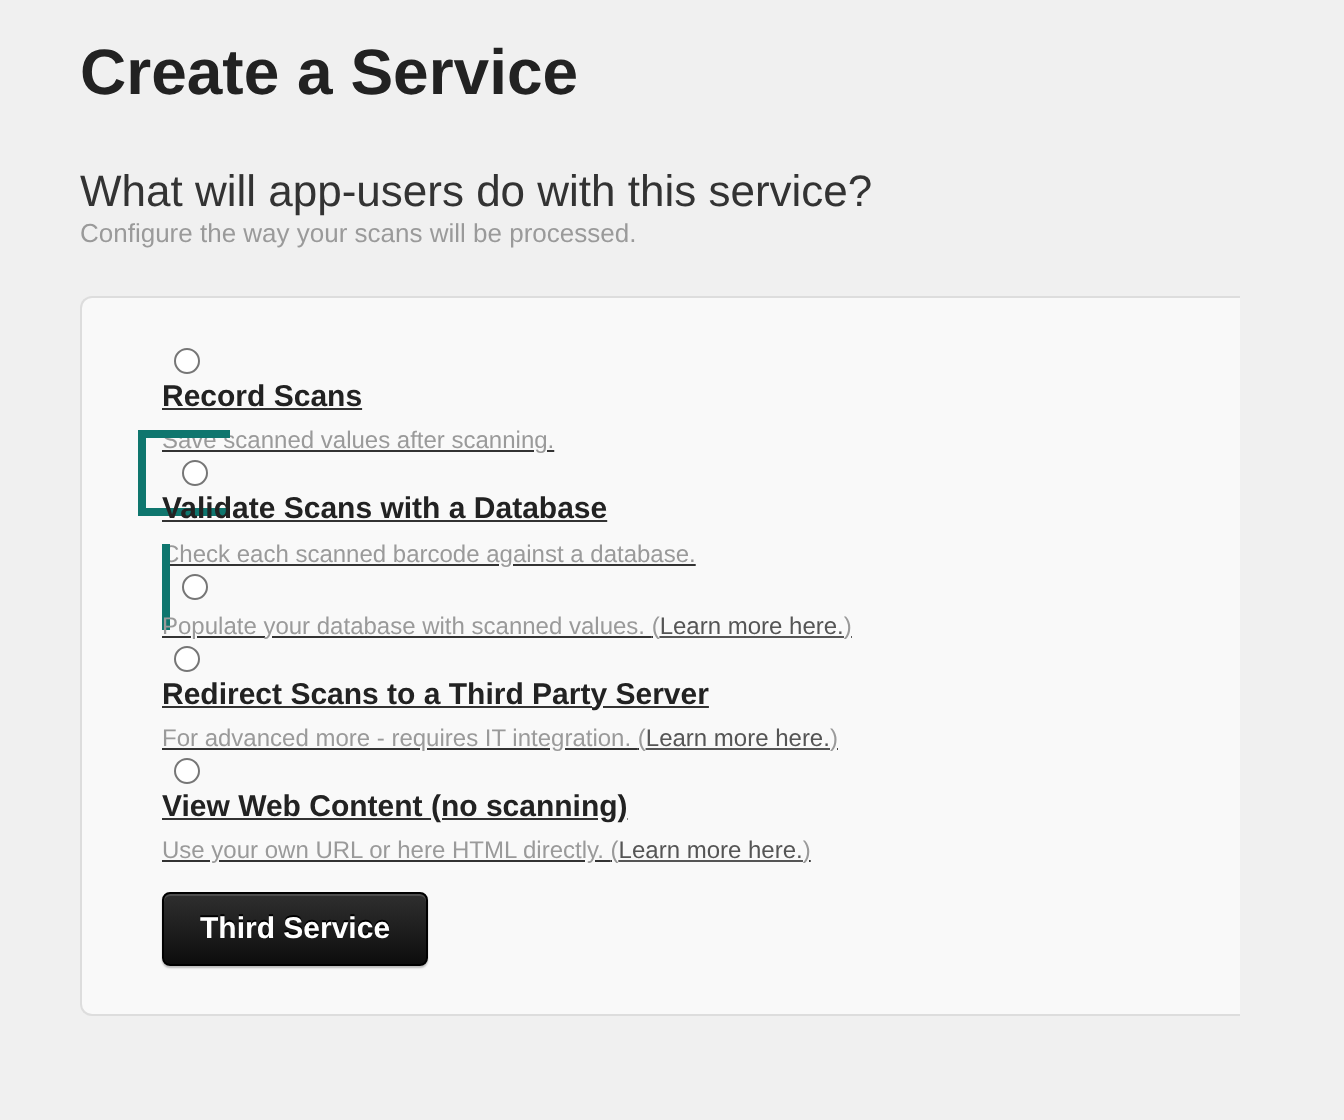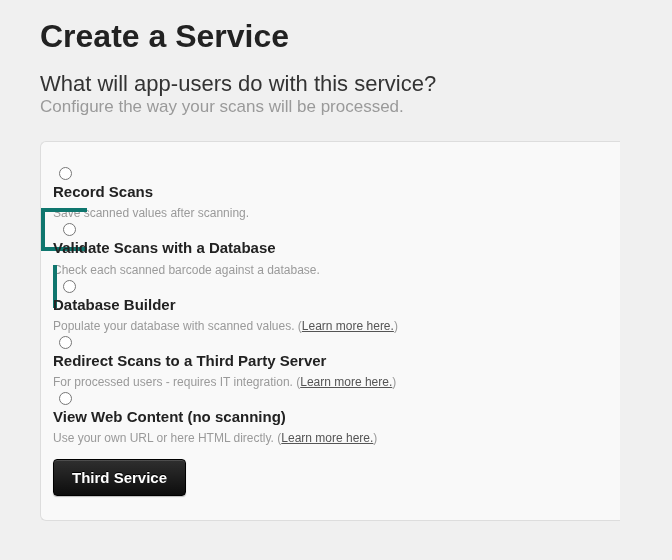--- a/index.html
+++ b/index.html
@@ -11,40 +11,41 @@
     overflow: hidden;
     color: #333;
   }
   .page {
     padding: 18px 0 0 40px;
   }
   h1.title {
     font-size: 32px;
     font-weight: 700;
     color: #222;
-    margin-bottom: 16px;
+    margin-bottom: 28px;
   }
   h2.subtitle {
     font-size: 22px;
     font-weight: 400;
     color: #333;
   }
   p.hint {
-    font-size: 17px;
+    font-size: 13px;
     color: #9a9a9a;
     margin-bottom: 24px;
   }
   .panel {
     border: 1px solid #ddd;
     border-right: none;
     border-radius: 6px 0 0 6px;
     background: #f9f9f9;
-    padding: 22px 28px 24px 12px;
+    padding: 22px 28px 24px 40px;
     width: 580px;
     box-shadow: inset 0 0 0 rgba(0,0,0,0);
+    text-decoration: underline;
   }
   .option {
     position: relative;
     padding: 6px 0 12px 30px;
     margin-bottom: 6px;
   }
   .option input[type=radio] {
     position: absolute;
     left: 6px;
     top: 9px;
@@ -111,28 +112,27 @@
     </label>
 
     <label class="option highlight">
       <input type="radio" name="svc" style="">
       <div class="opt-title">Validate Scans with a Database</div>
       <div class="opt-desc">Check each scanned barcode against a database.</div>
     </label>
 
     <label class="option">
       <input type="radio" name="svc" style="">
-      <div class="opt-title">Database Builder</div>
       <div class="opt-desc"><span>Populate your database with scanned values. </span>(<a href="#">Learn more here.</a>)</div>
     </label>
 
     <label class="option">
       <input type="radio" name="svc" style="">
       <div class="opt-title">Redirect Scans to a Third Party Server</div>
-      <div class="opt-desc"><span>For processed users - requires IT integration. </span>(<a href="#">Learn more here.</a>)</div>
+      <div class="opt-desc"><span>For advanced more - requires IT integration. </span>(<a href="#">Learn more here.</a>)</div>
     </label>
 
     <label class="option">
       <input type="radio" name="svc" style="">
       <div class="opt-title">View Web Content (no scanning)</div>
       <div class="opt-desc"><span>Use your own URL or here HTML directly. </span>(<a href="#">Learn more here.</a>)</div>
     </label>
 
     <button class="create-btn">Third Service</button>
   </div>

